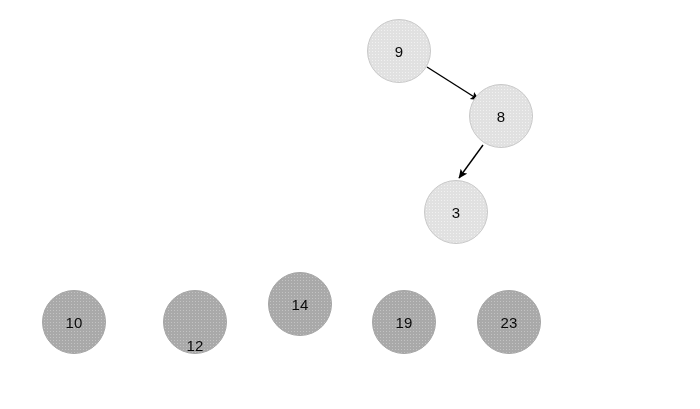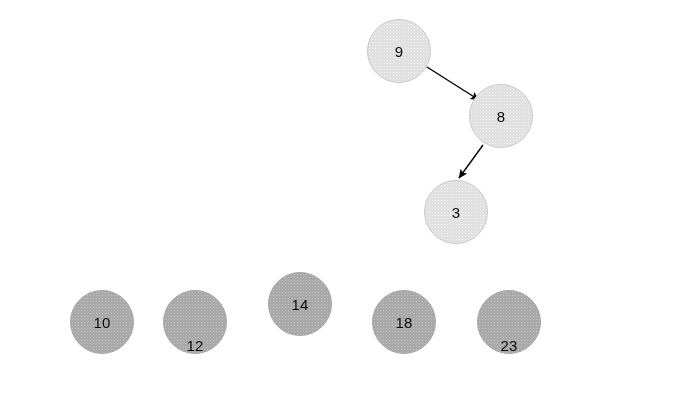--- a/index.html
+++ b/index.html
@@ -78,30 +78,30 @@
   <div id="nodes-layer">
       <div class="node node-light" style="width: 64px; height: 64px; left: 367px; top: 19px;">
         <span class="node-label">9</span>
       </div>
       <div class="node node-light" style="width: 64px; height: 64px; left: 469px; top: 84px;">
         <span class="node-label">8</span>
       </div>
       <div class="node node-light" style="width: 64px; height: 64px; left: 424px; top: 180px;">
         <span class="node-label">3</span>
       </div>
-      <div class="node node-dark" style="width: 64px; height: 64px; left: 70px; top: 290px;">
+      <div class="node node-dark" style="width: 64px; height: 64px; left: 42px; top: 290px;">
         <span class="node-label">10</span>
       </div>
       <div class="node node-dark" style="width: 64px; height: 64px; left: 163px; top: 290px; align-items: flex-end;">
         <span class="node-label">12</span>
       </div>
       <div class="node node-dark" style="width: 64px; height: 64px; left: 268px; top: 272px; text-align: right;">
         <span class="node-label">14</span>
       </div>
       <div class="node node-dark" style="width: 64px; height: 64px; left: 372px; top: 290px;">
-        <span class="node-label">18</span>
+        <span class="node-label">19</span>
       </div>
-      <div class="node node-dark" style="width: 64px; height: 64px; left: 477px; top: 290px; align-items: flex-end;">
+      <div class="node node-dark" style="width: 64px; height: 64px; left: 477px; top: 290px;">
         <span class="node-label">23</span>
       </div>
     </div>
 
 </div>
 
 </body></html>

